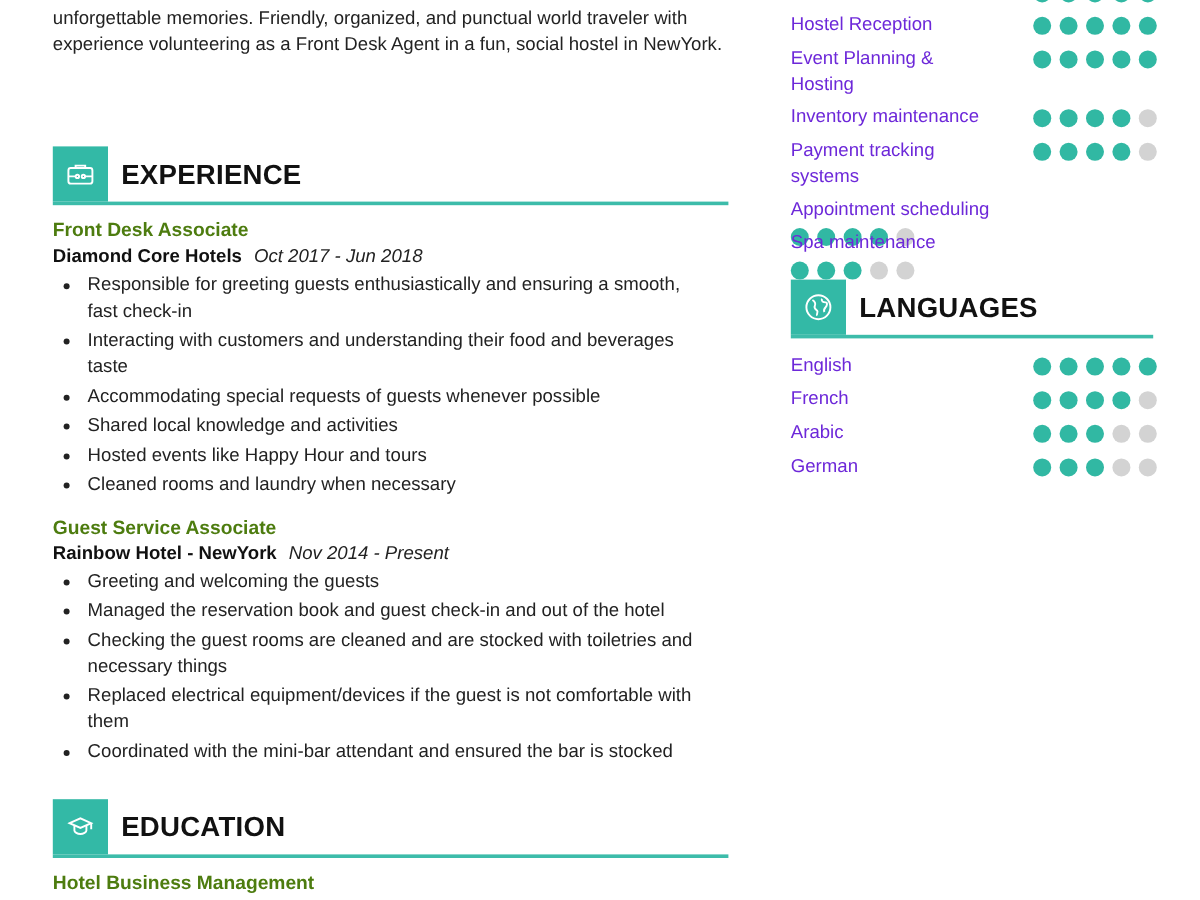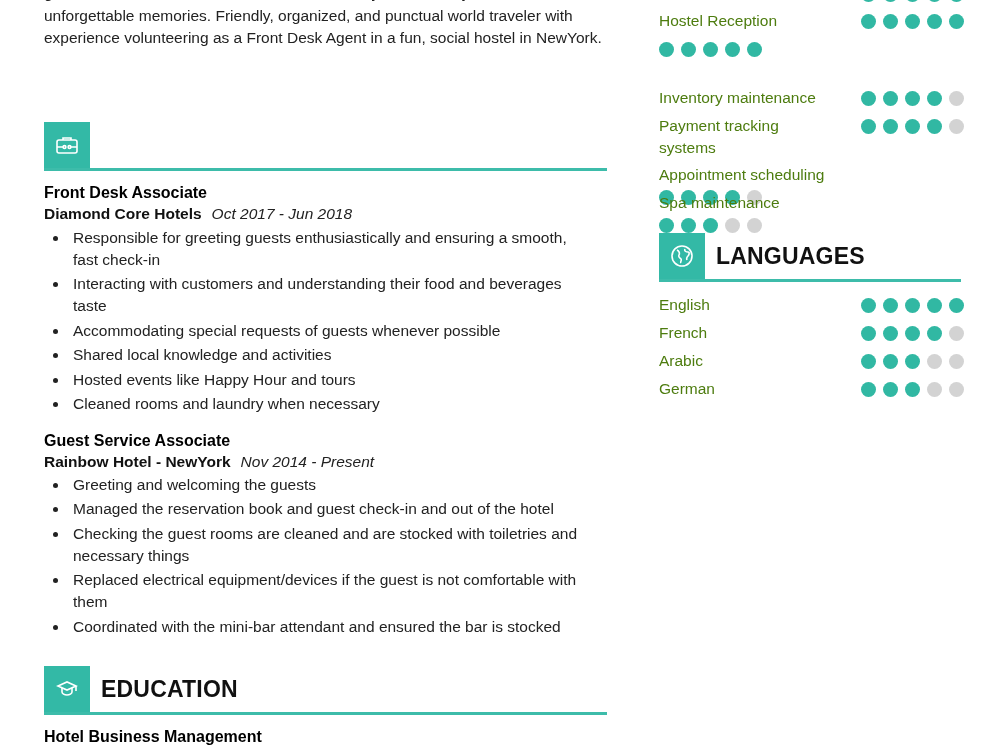--- a/index.html
+++ b/index.html
@@ -7,50 +7,51 @@
     width: 1000px; height: 750px; overflow: hidden; position: relative;
     font-family: "Liberation Sans", sans-serif; color: #1a1a1a;
   }
 
   .summary { position: absolute; left: 44px; top: -18px; width: 570px; font-size: 15.5px; line-height: 22.5px; color: #222; }
 
   .section-head { position: absolute; display: flex; align-items: stretch; height: 46px; border-bottom: 3px solid #3dbcaa; }
   .section-head .icon-box { width: 46px; height: 46px; background: #33b9a6; display: flex; align-items: center; justify-content: center; }
   .section-head .title { font-size: 23px; font-weight: bold; padding-left: 11px; line-height: 46px; letter-spacing: 0.2px; color: #111; }
 
-  .job-title { position: absolute; font-size: 16px; font-weight: bold; color: #000000; }
+  .job-title { position: absolute; font-size: 16px; font-weight: bold; color: #4d7c0f; }
   .company-line { position: absolute; font-size: 15.5px; white-space: nowrap; }
   .company-line .company { font-weight: bold; color: #111; }
   .company-line .dates { font-style: italic; color: #222; margin-left: 10px; }
 
   ul.bullets { position: absolute; margin: 0; padding: 0; list-style: none; width: 545px; }
   ul.bullets li { position: relative; padding-left: 29px; font-size: 15.5px; line-height: 22px; color: #222; margin-bottom: 2.4px; }
   ul.bullets li::before { content: ""; position: absolute; left: 9px; top: 9px; width: 5px; height: 5px; border-radius: 50%; background: #222; }
 
   .skill-row { position: absolute; left: 659px; width: 305px; display: flex; justify-content: space-between; }
-  .skill-row .label { font-size: 15.5px; line-height: 21.5px; color: #4d7c0f; width: 190px; }
+  .skill-row .label { font-size: 15.5px; line-height: 21.5px; color: #6d28d9; width: 190px; }
   .dots { display: flex; gap: 7px; padding-top: 4px; }
   .dot { width: 15px; height: 15px; border-radius: 50%; background: #d3d3d3; }
   .dot.on { background: #31b8a3; }
 </style>
 </head>
 <body>
 
 <div class="summary">guests feel comfortable and their duration of stay at the facility is filled with unforgettable memories. Friendly, organized, and punctual world traveler with experience volunteering as a Front Desk Agent in a fun, social hostel in NewYork.</div>
 
 <div class="section-head" style="left:44px; top:122px; width:563px;">
   <div class="icon-box">
     <svg width="24" height="20" viewBox="0 0 24 20" fill="none" stroke="#fff" stroke-width="1.6">
       <rect x="2" y="5" width="20" height="13" rx="2"></rect>
       <path d="M8 5V3h8v2"></path>
       <path d="M2 12h6M16 12h6"></path>
       <circle cx="9.5" cy="12" r="1.4"></circle>
         <circle cx="14.5" cy="12" r="1.4"></circle>
     </svg>
   </div>
+  <div class="title">EXPERIENCE</div>
 </div>
 
 <div class="job-title" style="left:44px; top:184px;">Front Desk Associate</div>
 <div class="company-line" style="left:44px; top:205px;">
   <span class="company">Diamond Core Hotels</span><span class="dates">Oct 2017 - Jun 2018</span>
 </div>
 <ul class="bullets" style="left:44px; top:227px;">
   <li>Responsible for greeting guests enthusiastically and ensuring a smooth, fast check-in</li>
   <li>Interacting with customers and understanding their food and beverages taste</li>
   <li>Accommodating special requests of guests whenever possible</li>
@@ -98,20 +99,21 @@
   <div class="label">Hostel Reception</div>
   <div class="dots">
     <span class="dot on"></span>
       <span class="dot on"></span>
       <span class="dot on"></span>
       <span class="dot on"></span>
       <span class="dot on"></span>
   </div>
 </div>
 <div class="skill-row" style="top:38px;">
+  <div class="label" style="width:150px;">Event Planning &amp; Hosting</div>
   <div class="dots">
     <span class="dot on"></span>
       <span class="dot on"></span>
       <span class="dot on"></span>
       <span class="dot on"></span>
       <span class="dot on"></span>
   </div>
 </div>
 <div class="skill-row" style="top:87px;">
   <div class="label">Inventory maintenance</div>

